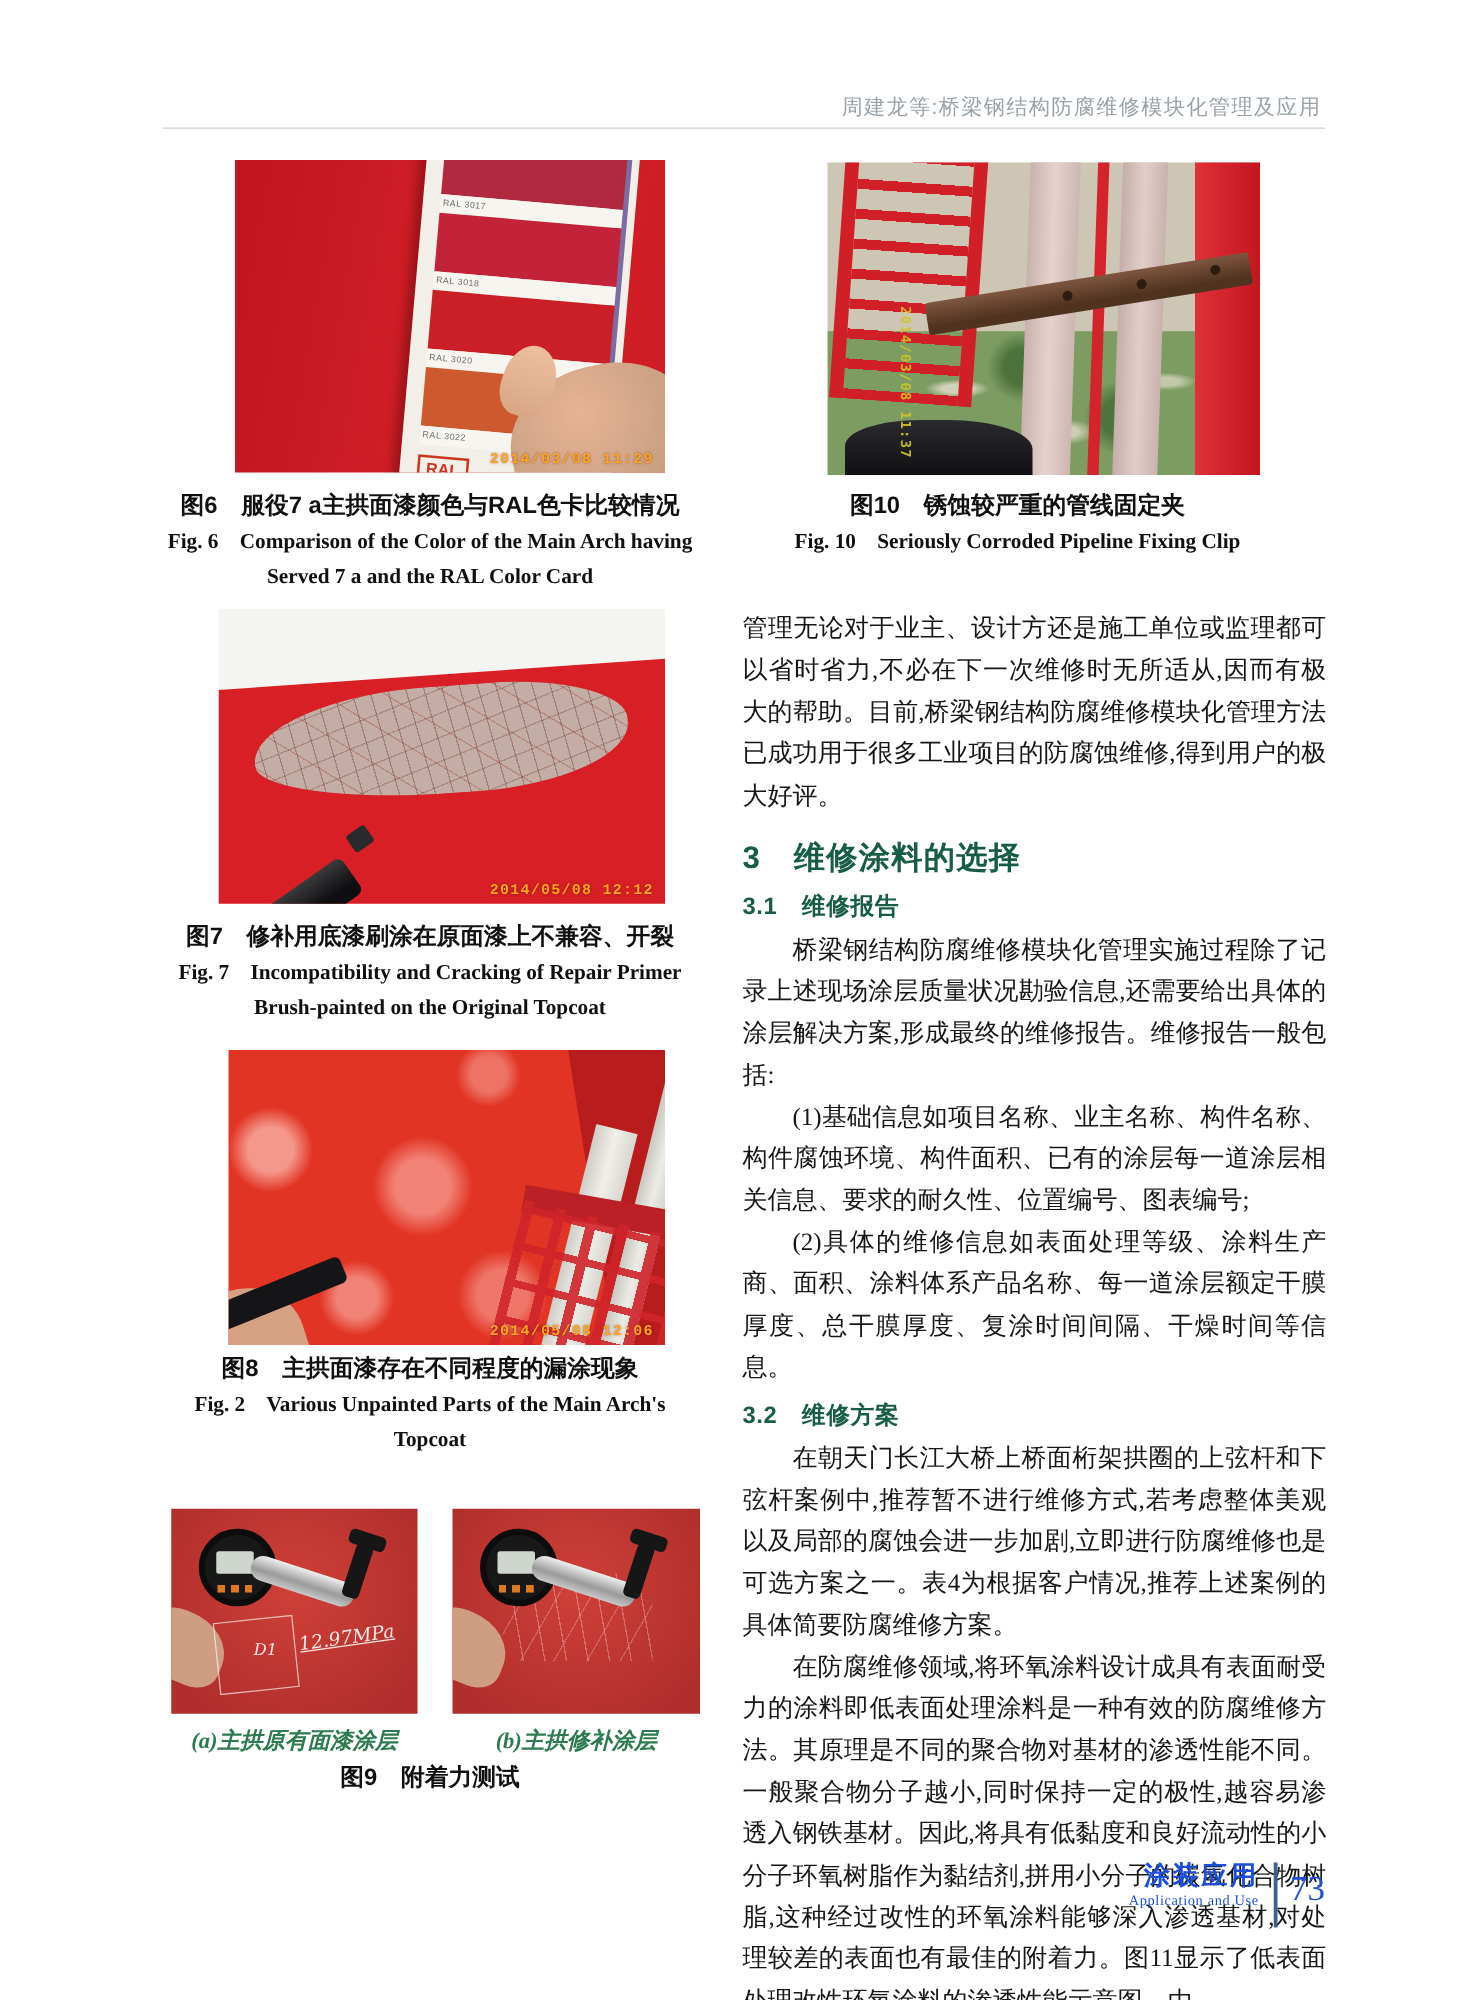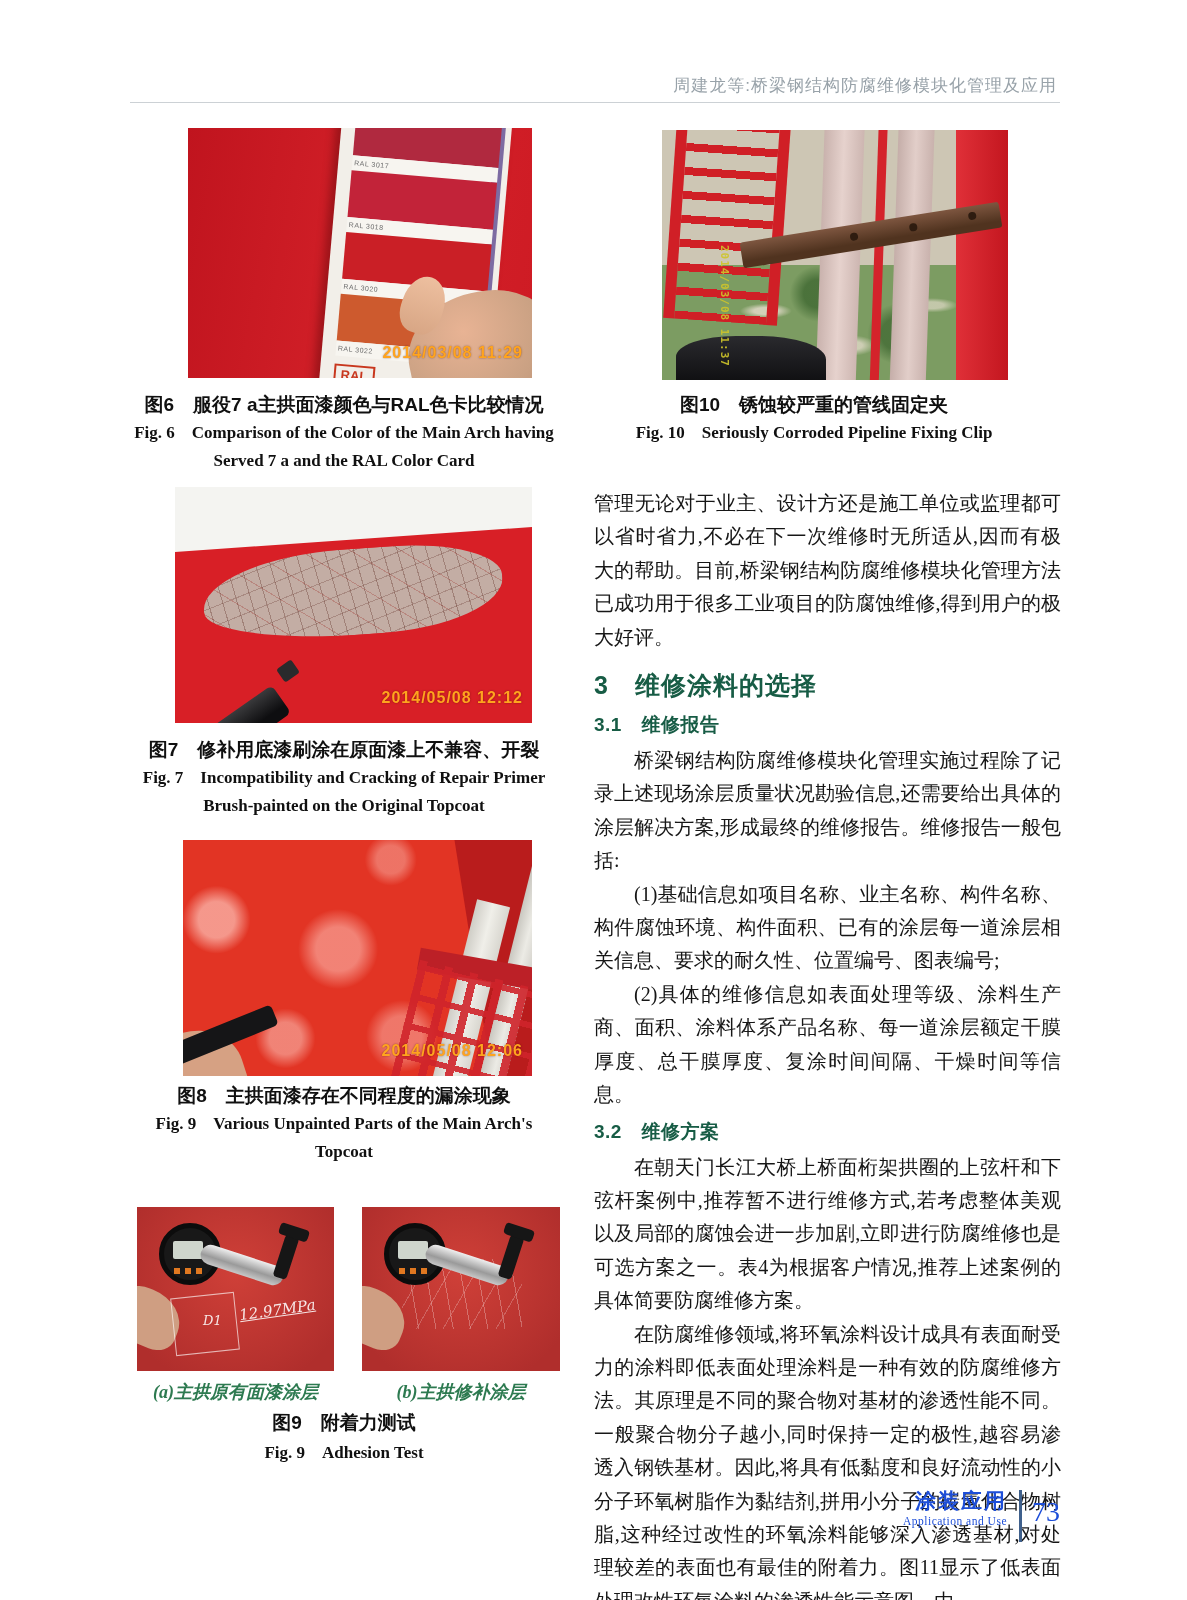--- a/index.html
+++ b/index.html
@@ -33,22 +33,22 @@
   .footer{right:127px;top:1488px;display:flex;align-items:flex-start;color:#1d4ed8;}
   .footer .fz{font-family:"Liberation Sans",sans-serif;font-weight:700;font-size:21px;
         text-align:right;line-height:26px;letter-spacing:2px;}
   .footer .fe{font-family:"Liberation Serif",serif;font-size:11.5px;letter-spacing:0.5px;
         text-align:right;line-height:15px;}
   .footer .fbar{width:3px;height:52px;background:#3f608c;margin:2px 10px 0 12px;}
   .footer .fnum{font-family:"Liberation Serif",serif;font-size:28px;padding-top:8px;}
 
   
   .photo{overflow:hidden;background:#c5161f;}
-  .photo-ts{position:absolute;right:9px;bottom:16px;color:#ffa41e;font-size:16px;font-weight:700;
-        font-family:Liberation Sans, sans-serif;letter-spacing:1px;text-shadow:0 0 2px rgba(60,0,0,.5);}
+  .photo-ts{position:absolute;right:9px;bottom:4px;color:#ffa41e;font-size:12px;font-weight:700;
+        font-family:Liberation Mono, monospace;letter-spacing:1px;text-shadow:0 0 2px rgba(60,0,0,.5);}
   .ts-vert{position:absolute;writing-mode:vertical-rl;color:#cfc52a;font-size:11px;font-weight:700;
         font-family:"DejaVu Sans Mono",monospace;left:56px;top:115px;letter-spacing:1px;opacity:.9;}
 
   
   .fig6{left:188px;top:128px;width:344px;height:250px;
         background:linear-gradient(100deg,#c0141e 0%,#d42129 55%,#ce1b24 100%);}
   .f6-card{position:absolute;left:142px;top:-14px;width:170px;height:292px;background:#f2efe9;
         transform:rotate(5deg);box-shadow:-6px 0 8px rgba(60,0,0,.35);}
   .f6-sliver{position:absolute;right:6px;top:0;width:10px;height:230px;background:#7d6ba2;}
   .f6-row{position:relative;margin:0 10px 0 14px;}
@@ -220,21 +220,21 @@
     <div class="f8-wall"></div>
     <div class="f8-pipe1"></div>
     <div class="f8-pipe2"></div>
     <div class="f8-beam"></div>
     <div class="f8-truss"></div>
     <div class="f8-hand"></div>
     <div class="f8-pen"></div>
     <span class="photo-ts">2014/05/08 12:06</span>
   </div>
   <div class="abs cap cap-zh" style="top:1083px">图8　主拱面漆存在不同程度的漏涂现象</div>
-  <div class="abs cap cap-en" style="top:1111px">Fig. 9　Various Unpainted Parts of the Main Arch's</div>
+  <div class="abs cap cap-en" style="top:1111px">Fig. 2　Various Unpainted Parts of the Main Arch's</div>
   <div class="abs cap cap-en" style="top:1139px">Topcoat</div>
 
   <div class="abs photo fig9 f9a">
     <div class="f9-hand"></div>
     <div class="f9-square"></div>
     <div class="f9-dial">
       <span class="disp"></span>
       <span class="btns"></span>
     </div>
     <div class="f9-body"></div>
@@ -248,21 +248,20 @@
     <div class="f9-dial">
       <span class="disp"></span>
       <span class="btns"></span>
     </div>
     <div class="f9-body"></div>
     <div class="f9-handle"></div>
   </div>
   <div class="abs sub-cap" style="left:137px;top:1380px;width:197px">(a)主拱原有面漆涂层</div>
   <div class="abs sub-cap" style="left:362px;top:1380px;width:198px">(b)主拱修补涂层</div>
   <div class="abs cap cap-zh" style="top:1410px">图9　附着力测试</div>
-  <div class="abs cap cap-en" style="top:1440px">Fig. 9　Adhesion Test</div>
 
   <div class="abs article-flow">
     <p class="para">管理无论对于业主、设计方还是施工单位或监理都可以省时省力,不必在下一次维修时无所适从,因而有极大的帮助。目前,桥梁钢结构防腐维修模块化管理方法已成功用于很多工业项目的防腐蚀维修,得到用户的极大好评。</p>
     <div class="h-sec">3　维修涂料的选择</div>
     <div class="h-sub">3.1　维修报告</div>
     <p class="para indent">桥梁钢结构防腐维修模块化管理实施过程除了记录上述现场涂层质量状况勘验信息,还需要给出具体的涂层解决方案,形成最终的维修报告。维修报告一般包括:</p>
     <p class="para indent">(1)基础信息如项目名称、业主名称、构件名称、构件腐蚀环境、构件面积、已有的涂层每一道涂层相关信息、要求的耐久性、位置编号、图表编号;</p>
     <p class="para indent">(2)具体的维修信息如表面处理等级、涂料生产商、面积、涂料体系产品名称、每一道涂层额定干膜厚度、总干膜厚度、复涂时间间隔、干燥时间等信息。</p>
     <div class="h-sub">3.2　维修方案</div>
     <p class="para indent">在朝天门长江大桥上桥面桁架拱圈的上弦杆和下弦杆案例中,推荐暂不进行维修方式,若考虑整体美观以及局部的腐蚀会进一步加剧,立即进行防腐维修也是可选方案之一。表4为根据客户情况,推荐上述案例的具体简要防腐维修方案。</p>

